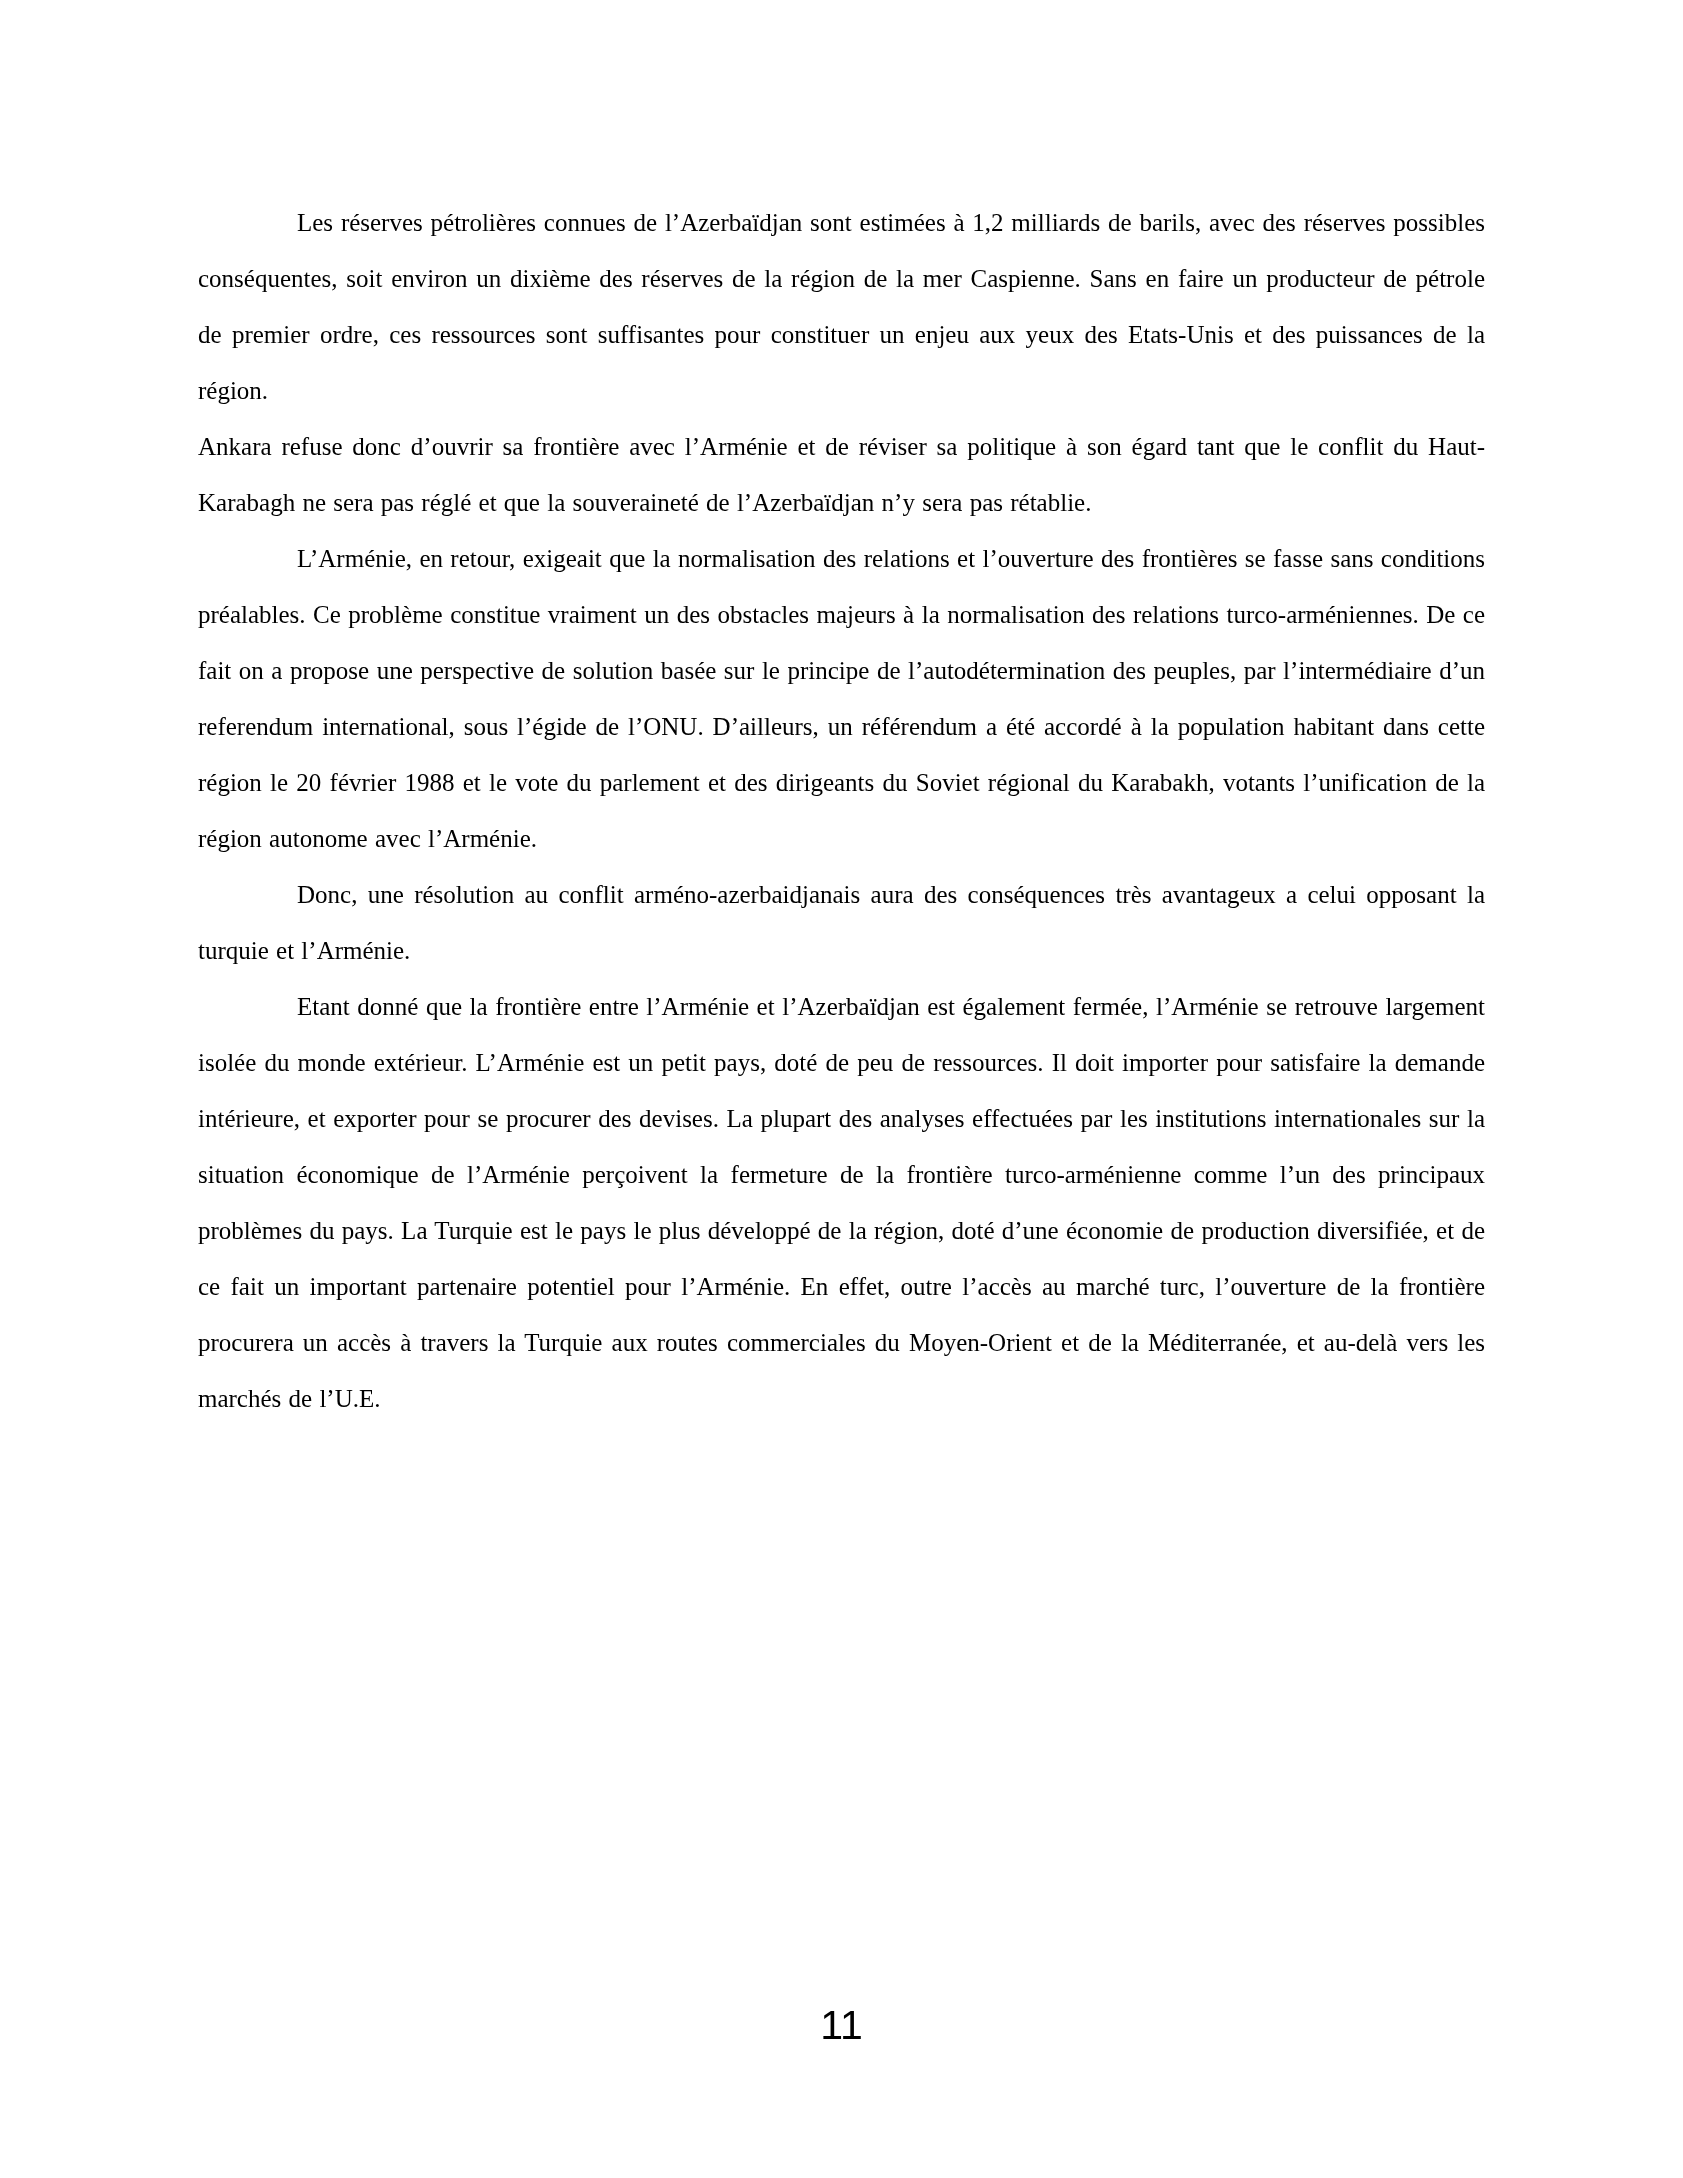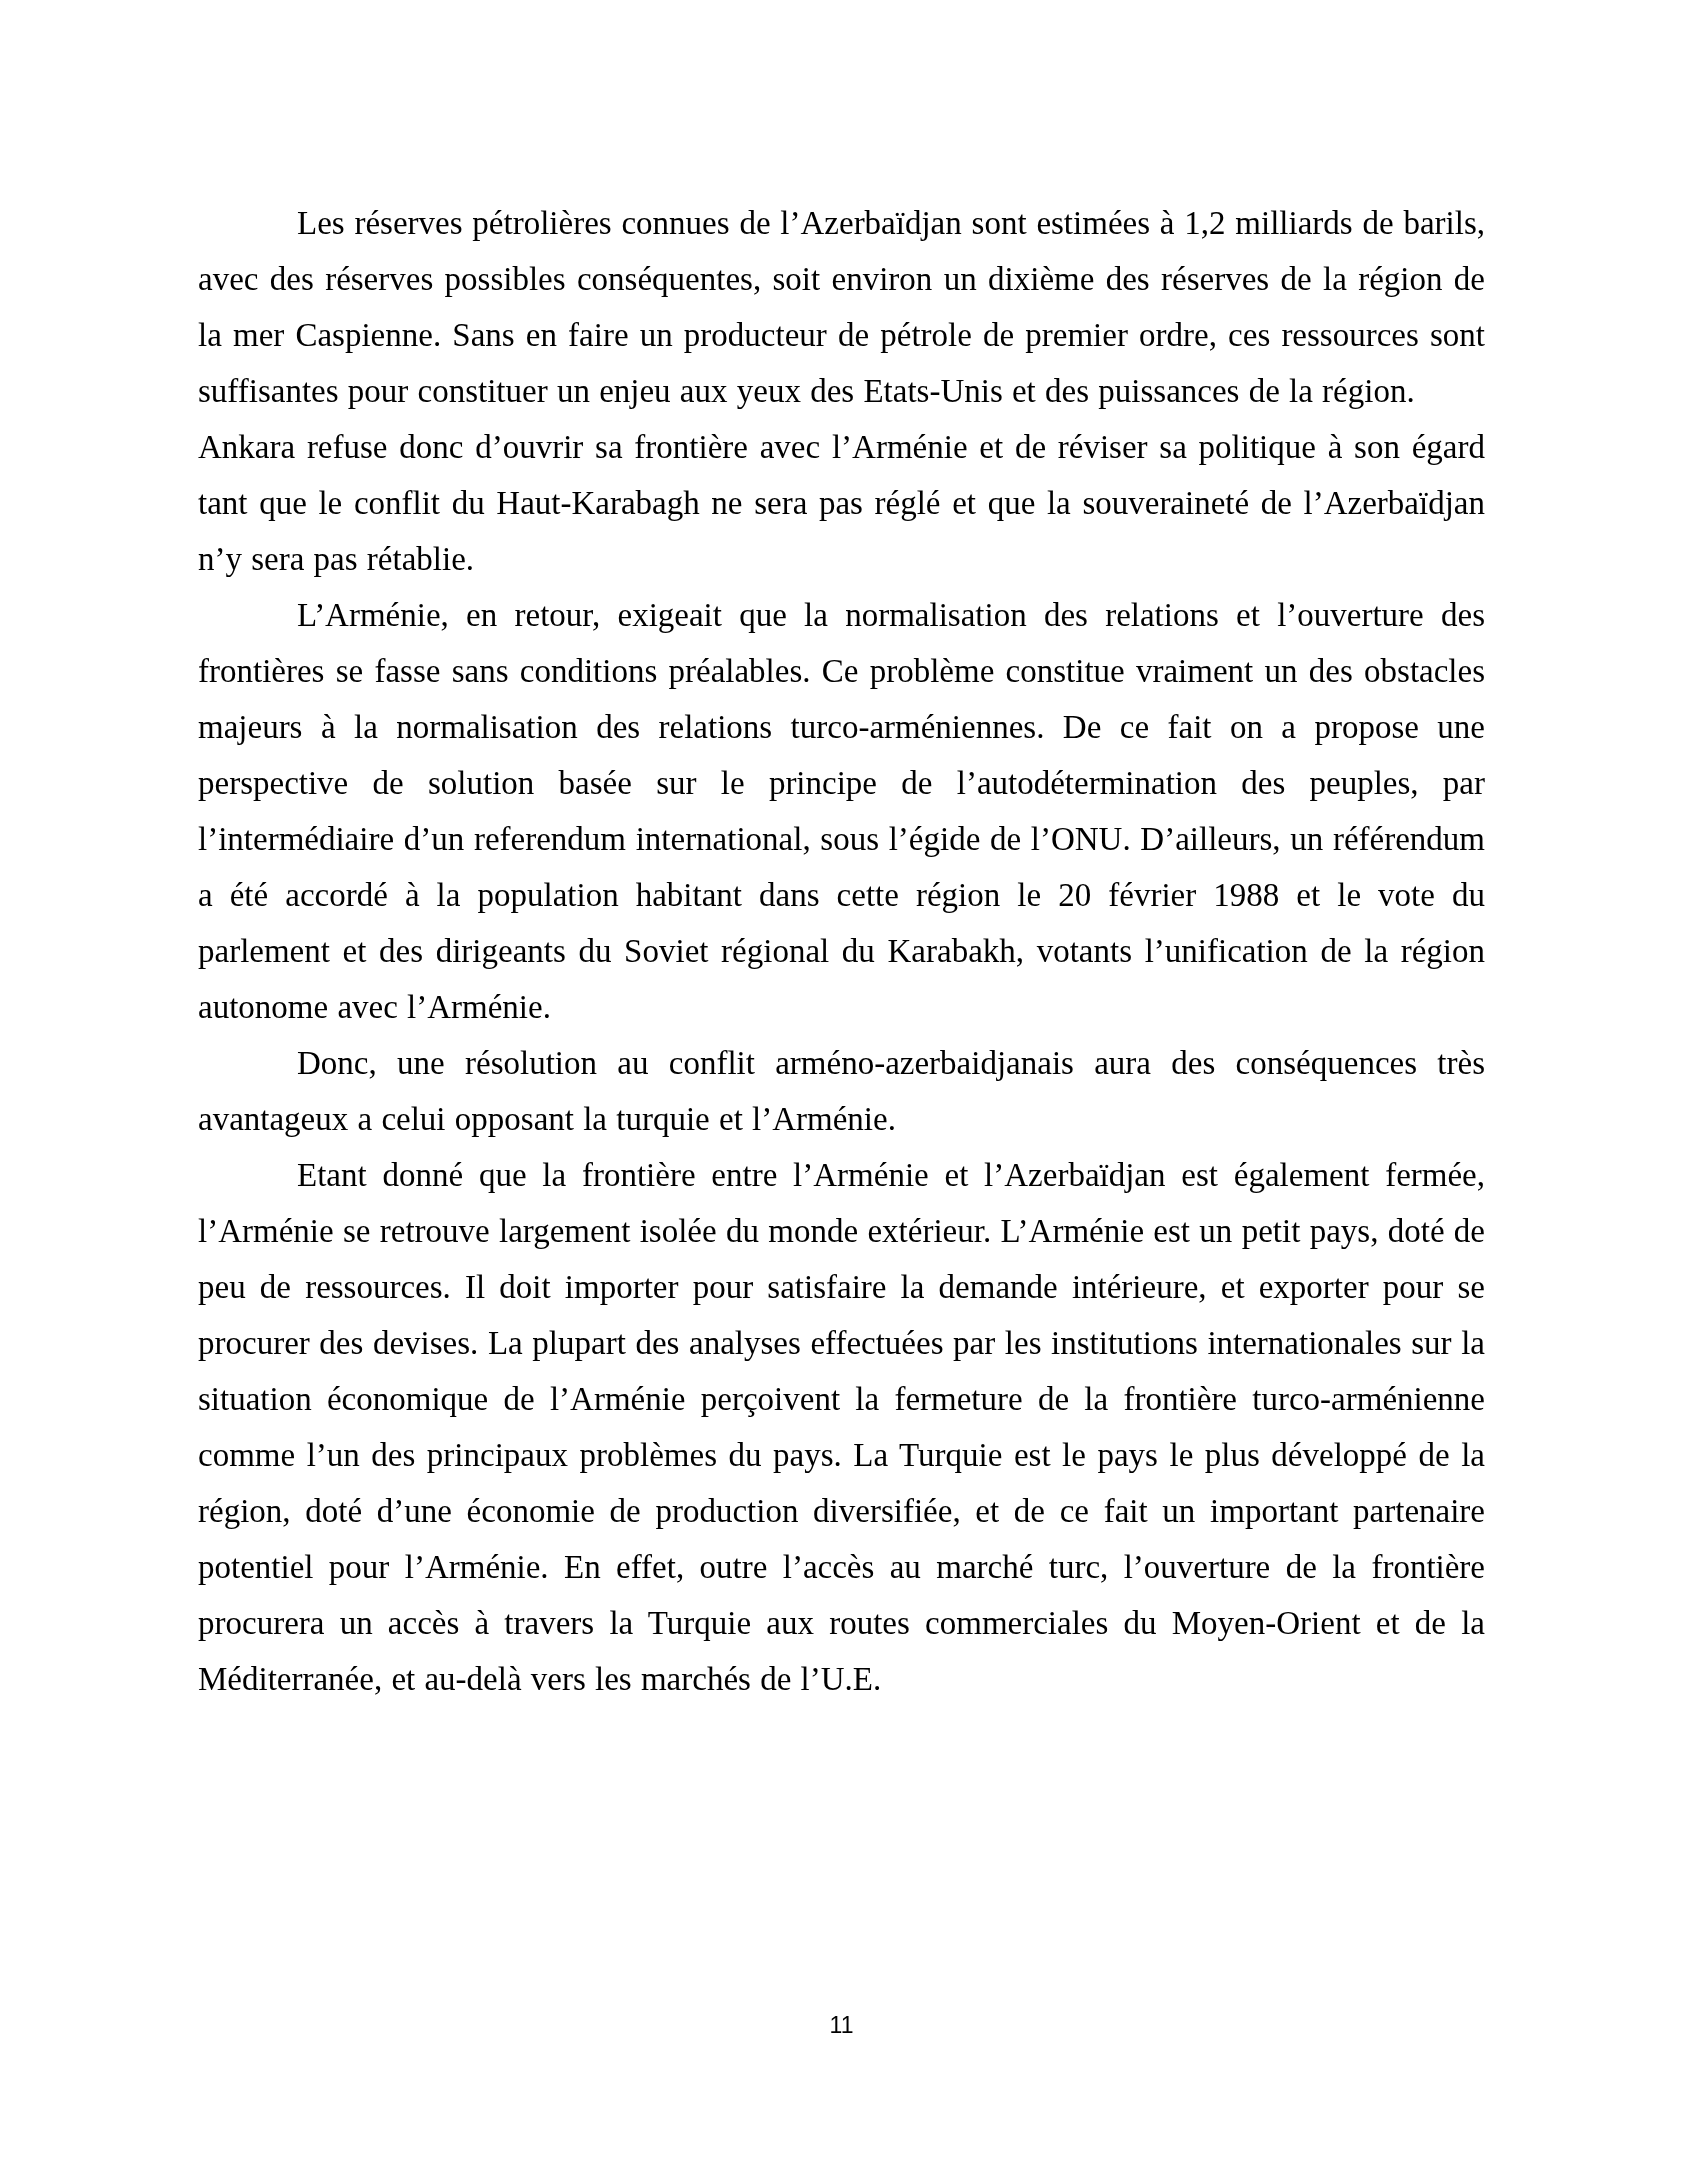--- a/index.html
+++ b/index.html
@@ -14,21 +14,21 @@
     background: #ffffff;
     color: #000000;
     overflow: hidden;
   }
   .content {
     position: absolute;
     left: 198px;
     top: 195px;
     width: 1287px;
     font-family: "Liberation Serif", "DejaVu Serif", serif;
-    font-size: 33px;
+    font-size: 25px;
     line-height: 56px;
     text-align: justify;
     word-spacing: 1px;
   }
   .content p {
     margin: 0;
     padding: 0;
   }
   .content p.indented {
     text-indent: 99px;
@@ -36,21 +36,21 @@
   .content p.flush {
     text-indent: 0;
   }
   .page-number {
     position: absolute;
     top: 2006px;
     left: 0;
     width: 100%;
     text-align: center;
     font-family: "Liberation Sans", "DejaVu Sans", sans-serif;
-    font-size: 23px;
+    font-size: 41px;
     line-height: 38px;
     color: #000000;
   }
 </style>
 </head>
 <body>
 
 <div class="page">
   <div class="content">
     <p class="indented">Les réserves pétrolières connues de l’Azerbaïdjan sont estimées à 1,2 milliards de barils, avec des réserves possibles conséquentes, soit environ un dixième des réserves de la région de la mer Caspienne. Sans en faire un producteur de pétrole de premier ordre, ces ressources sont suffisantes pour constituer un enjeu aux yeux des Etats-Unis et des puissances de la région.</p>

